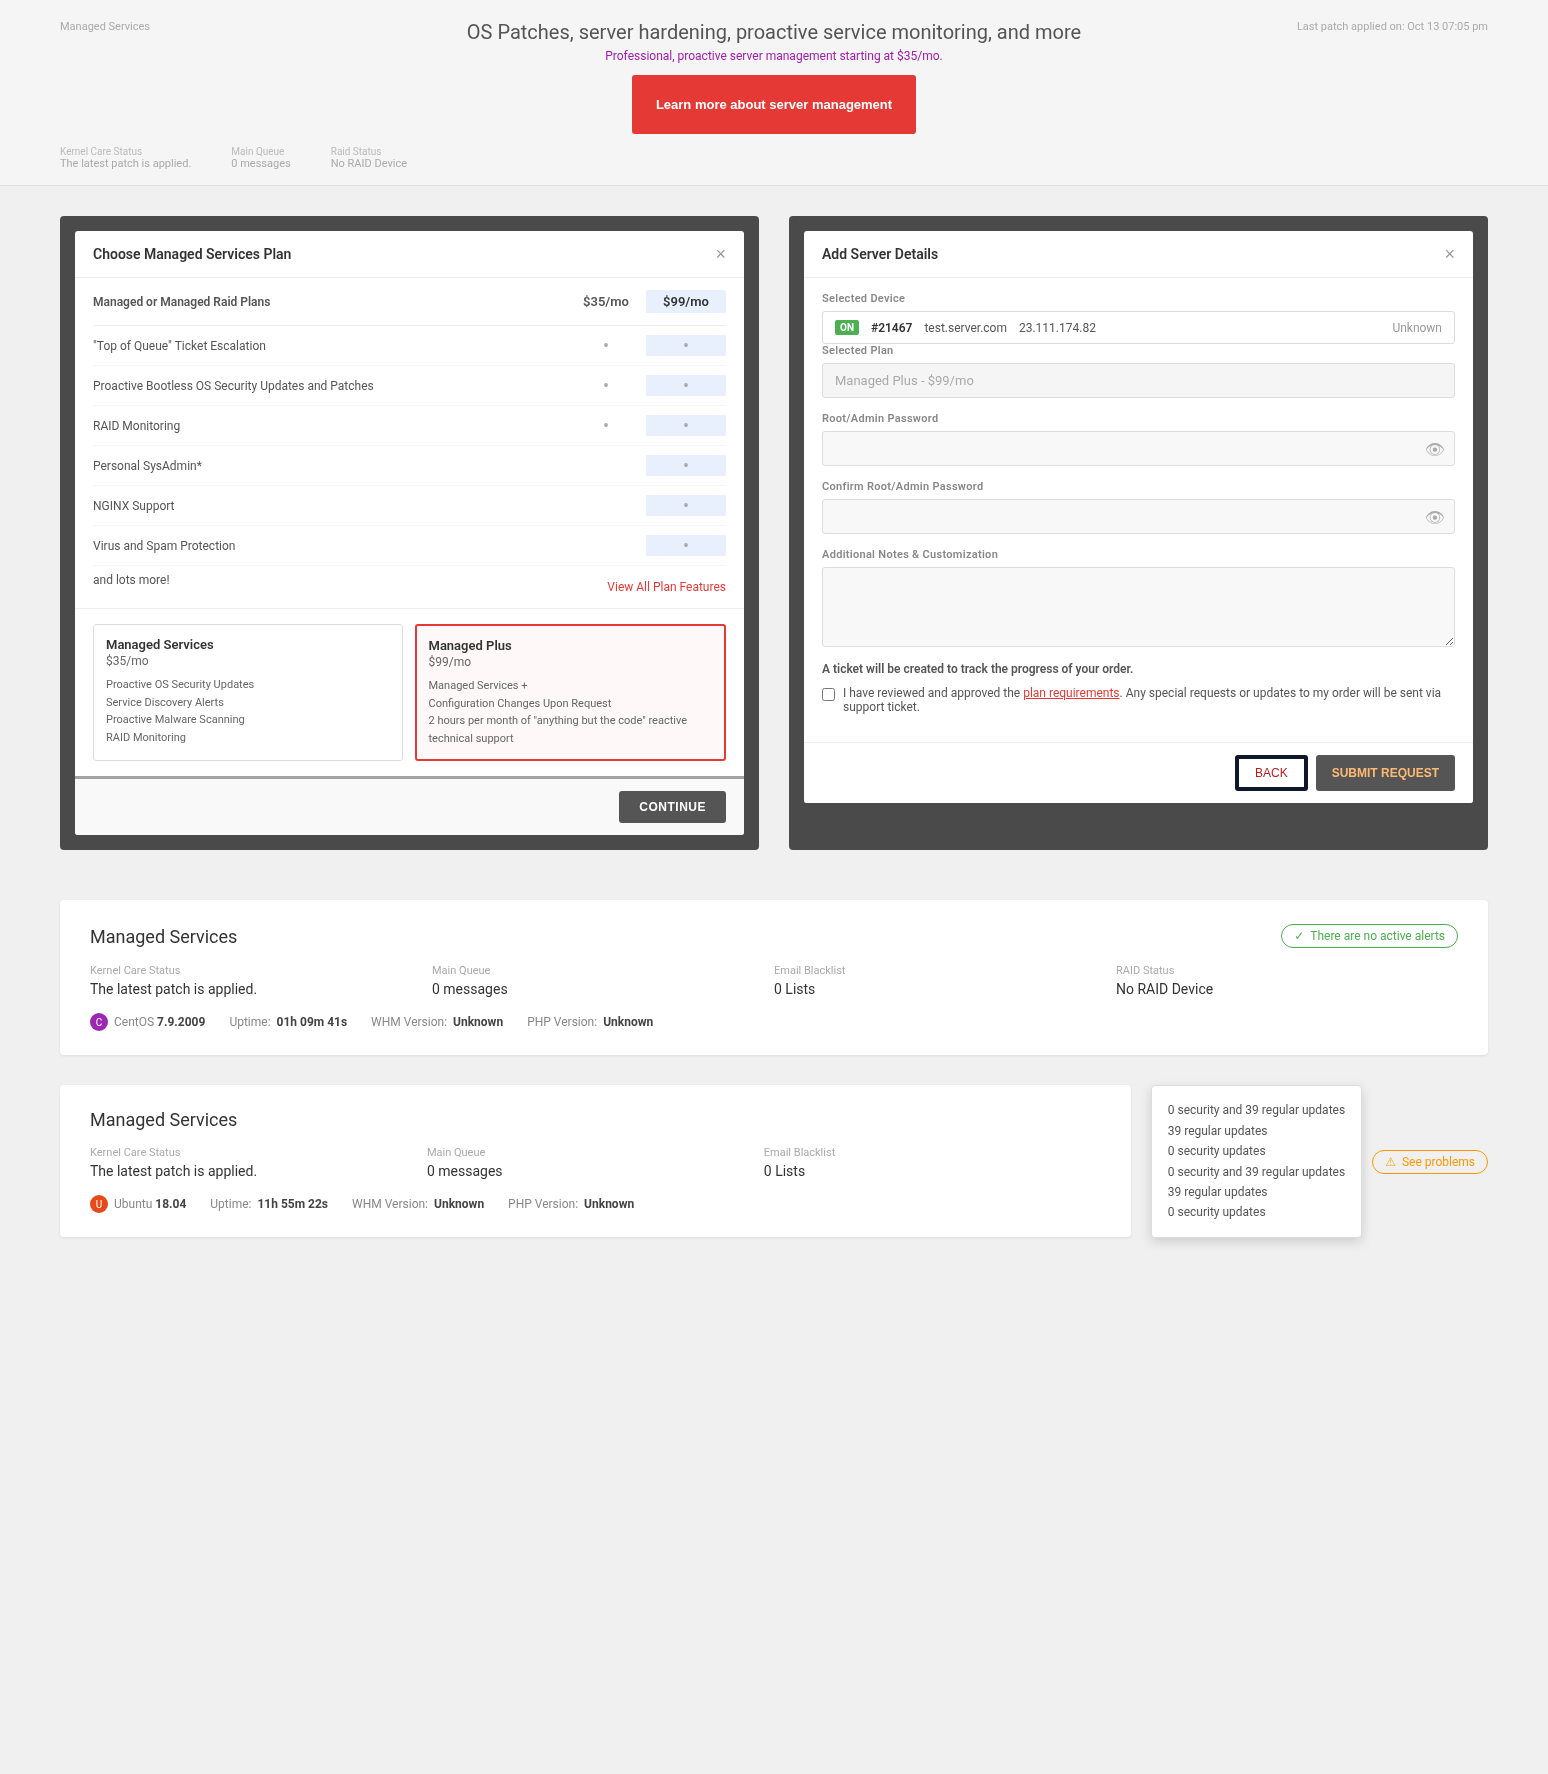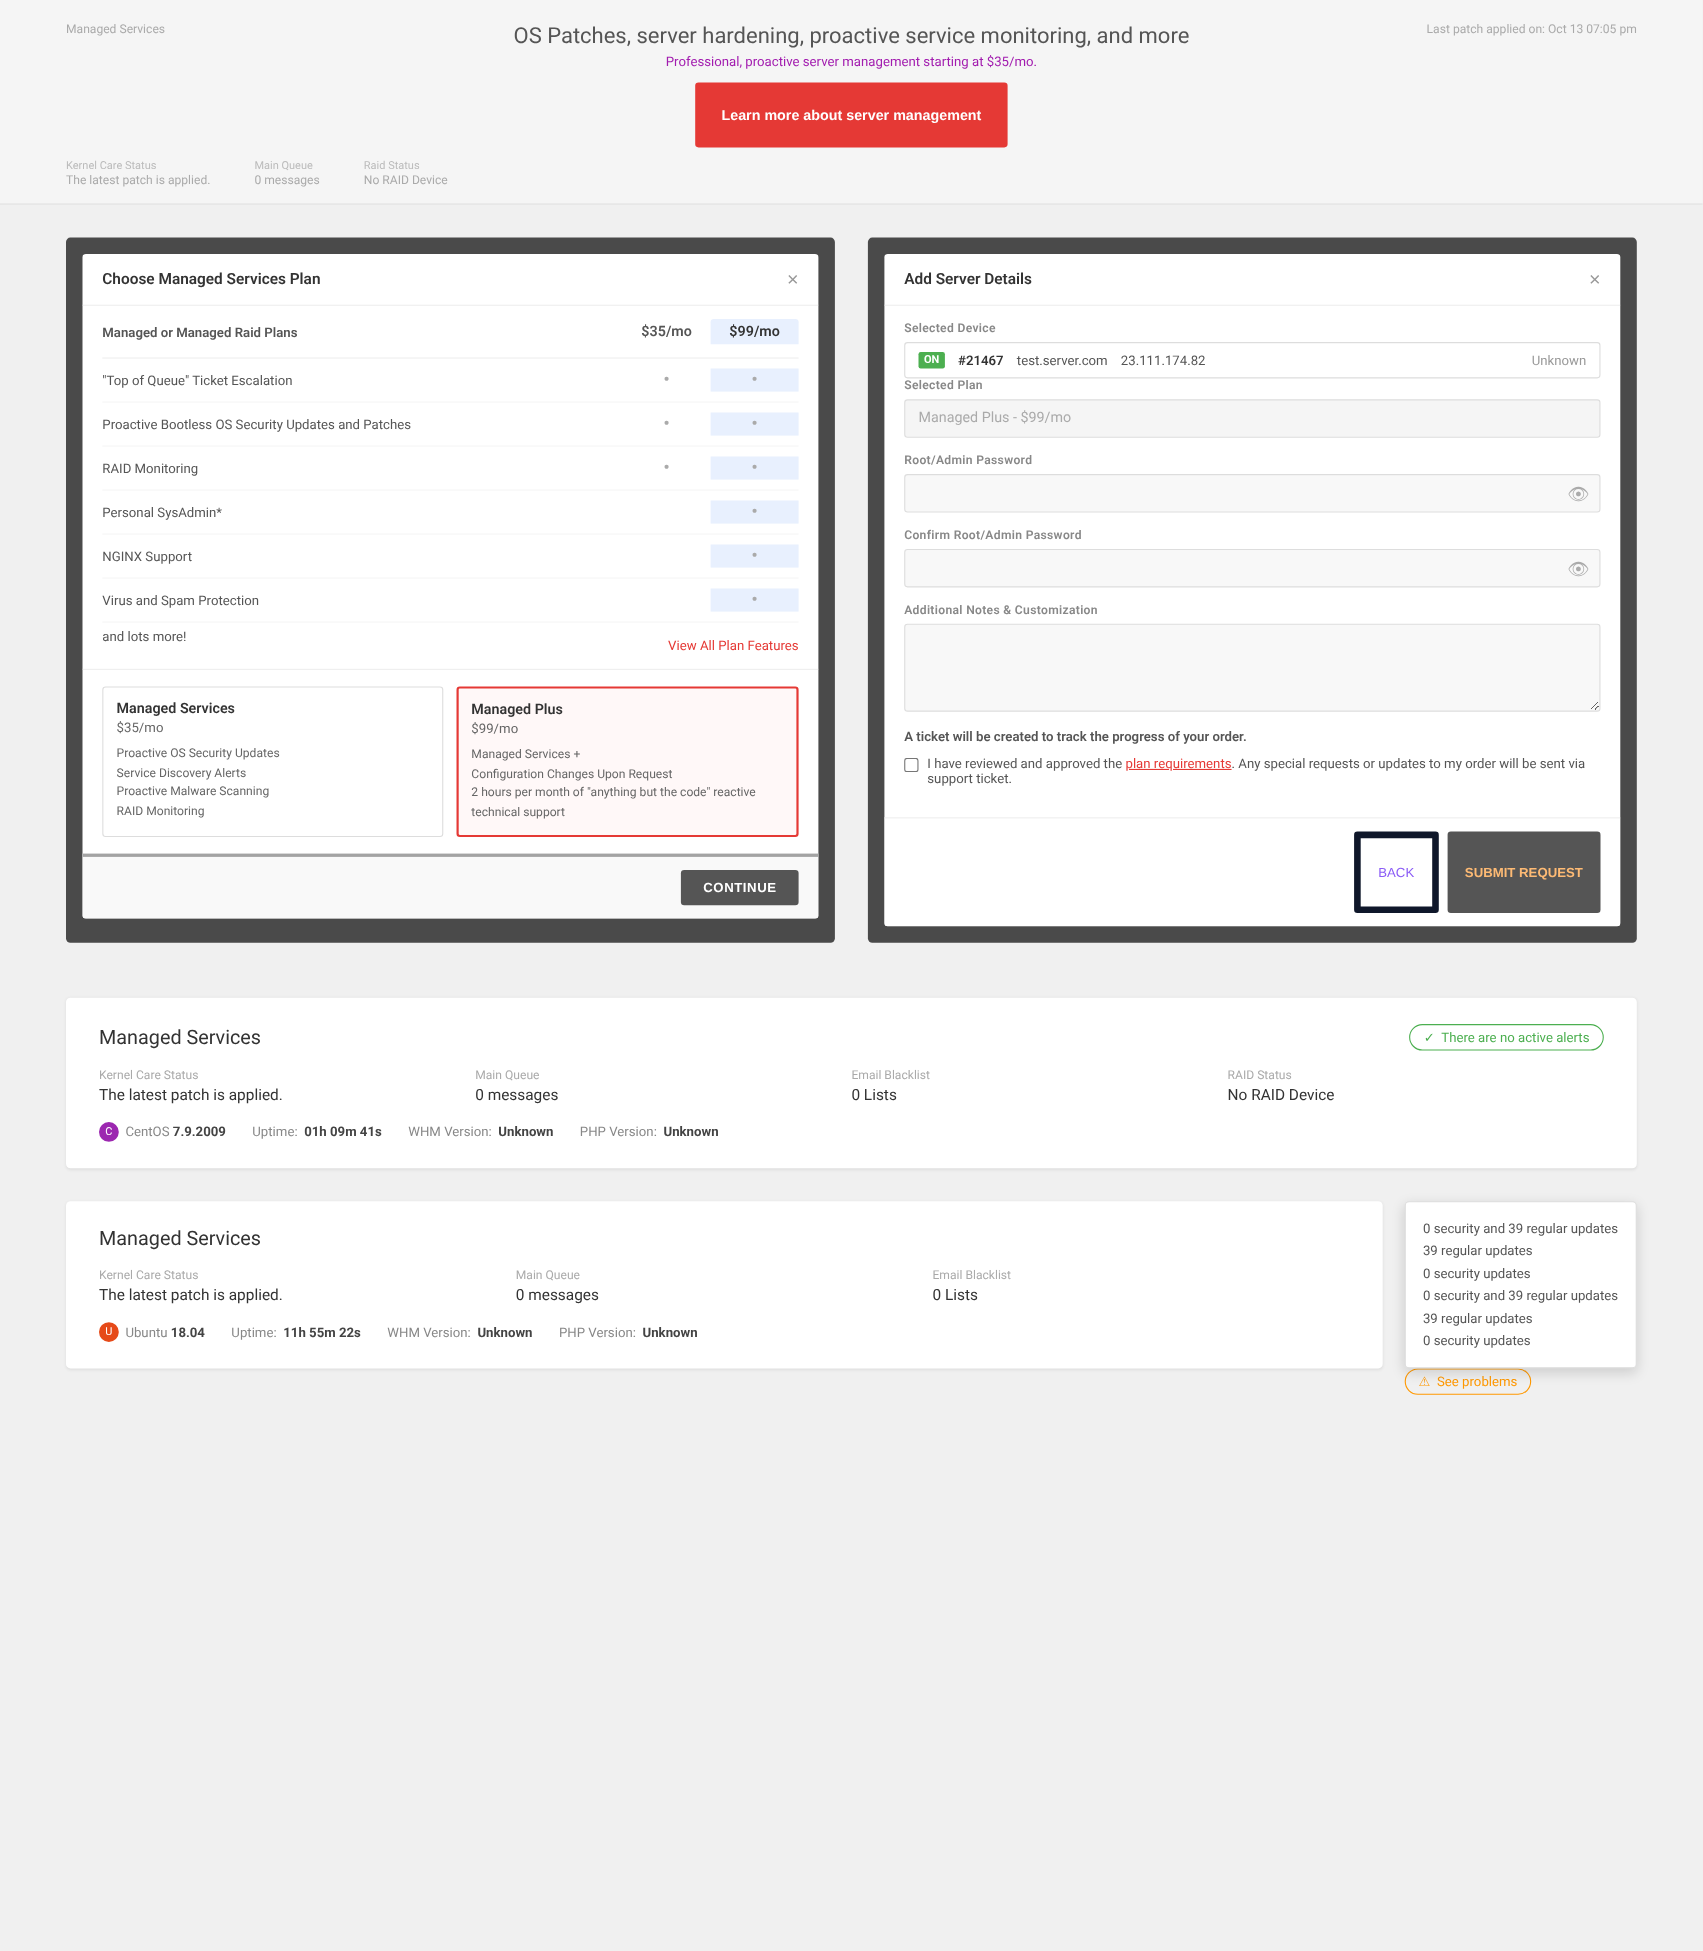--- a/index.html
+++ b/index.html
@@ -340,23 +340,23 @@
     .modal-footer-2 {
       padding: 12px 18px;
       display: flex;
       justify-content: flex-end;
       gap: 8px;
       background: white;
       border-top: 1px solid #eee;
     }
     .btn-back {
       background: white;
-      color: #8b5cf6;
-      border: 6px solid #0f172a;
-      padding: 24px 16px;
+      color: #b91c1c;
+      border: 4px solid #0f172a;
+      padding: 7px 16px;
       border-radius: 3px;
       font-size: 12px;
       cursor: pointer;
     }
     .btn-submit {
       background: #555;
       color: #fdba74;
       border: none;
       padding: 8px 16px;
       border-radius: 3px;
@@ -481,22 +481,23 @@
     }
     .second-ms-panel {
       flex: 1;
       background: white;
       border-radius: 4px;
       padding: 24px 30px;
       box-shadow: 0 1px 3px rgba(0,0,0,0.08);
     }
     .tooltip-area {
       display: flex;
-      flex-direction: column;
-      align-items: flex-start;
+      flex-direction: row;
+      align-items: center;
+      gap: 10px;
     }
     .and-lots {
       flex: 1;
       font-size: 12px;
       color: #555;
       padding: 8px 0;
     }
   </style>
 </head>
 <body>

